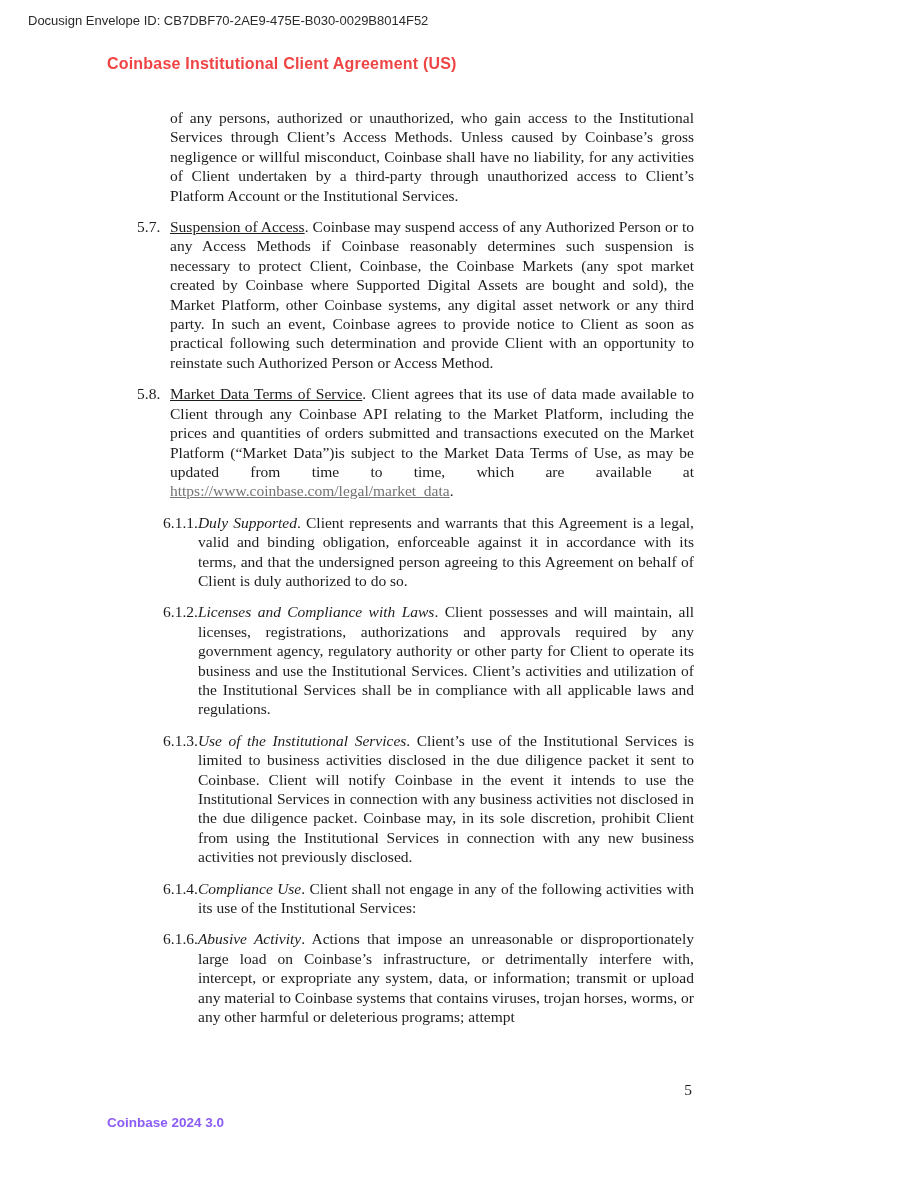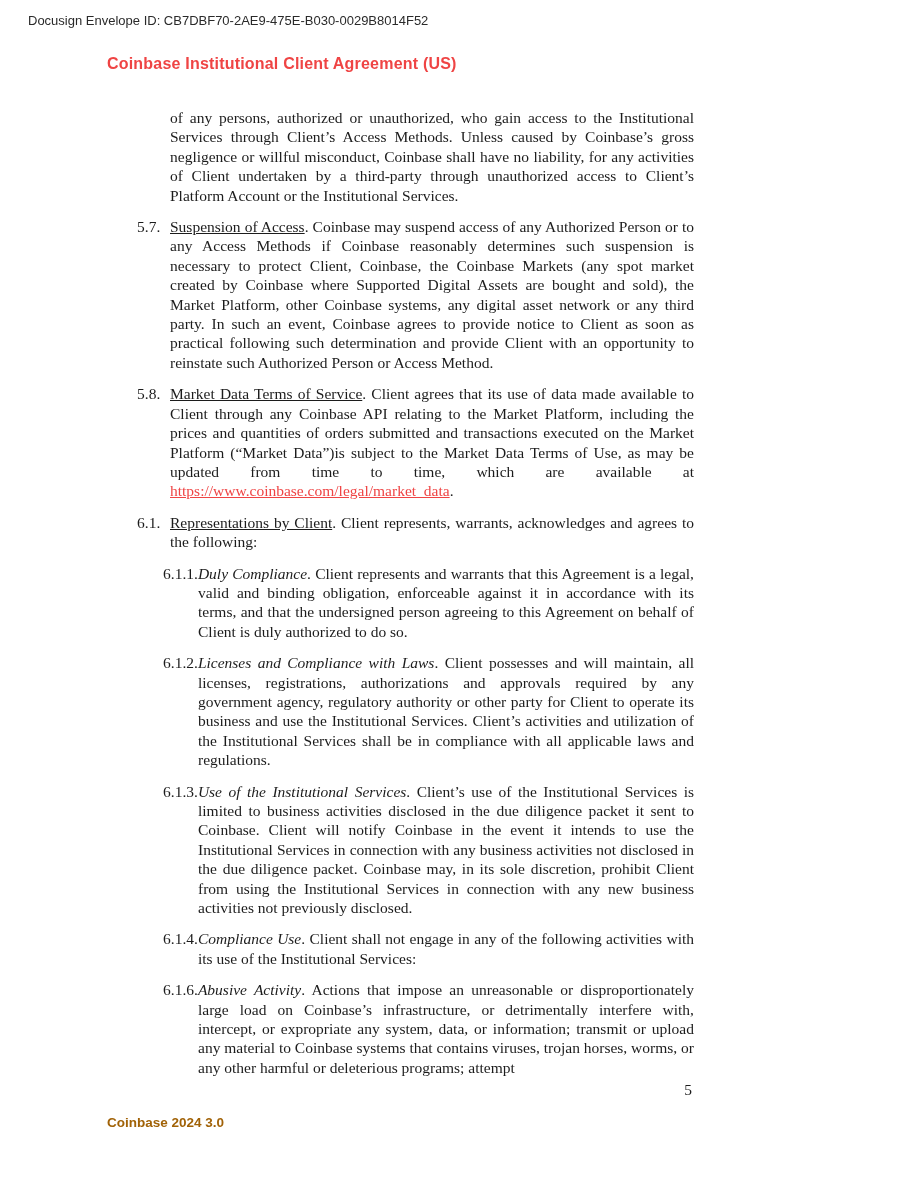--- a/index.html
+++ b/index.html
@@ -58,21 +58,21 @@
     text-indent: 0;
   }
   .num0 {
     display: inline-block;
     width: 27px;
     text-indent: 0;
   }
   .heading-underline { text-decoration: underline; }
   .heading-italic { font-style: italic; }
   .doc-link {
-    color: #ef4444;
+    color: #737373;
     text-decoration: underline;
     cursor: pointer;
   }
   .page-number {
     position: absolute;
     top: 1081px;
     right: 108px;
     font-size: 15.5px;
     color: #1c1c1c;
   }
@@ -96,32 +96,31 @@
 
   <div class="content">
 
     <p class="para first">of any persons, authorized or unauthorized, who gain access to the Institutional Services through Client’s Access Methods. Unless caused by Coinbase’s gross negligence or willful misconduct, Coinbase shall have no liability, for any activities of Client undertaken by a third-party through unauthorized access to Client’s Platform Account or the Institutional Services.</p>
 
     <p class="para lvl1"><span class="num1">5.7.</span><span class="heading-underline">Suspension of Access</span><span>.</span> <span>Coinbase may suspend access of any Authorized Person or to any Access Methods if Coinbase reasonably determines such suspension is necessary to protect Client, Coinbase, the Coinbase Markets (any spot market created by Coinbase where Supported Digital Assets are bought and sold), the Market Platform, other Coinbase systems, any digital asset network or any third party. In such an event, Coinbase agrees to provide notice to Client as soon as practical following such determination and provide Client with an opportunity to reinstate such Authorized Person or Access Method.</span></p>
 
     <p class="para lvl1"><span class="num1">5.8.</span><span class="heading-underline">Market Data Terms of Service</span><span>.</span> <span>Client agrees that its use of data made available to Client through any Coinbase API relating to the Market Platform, including the prices and quantities of orders submitted and transactions executed on the Market Platform (“Market Data”)is subject to the Market Data Terms of Use, as may be updated from time to time, which are available at </span><a class="doc-link">https://www.coinbase.com/legal/market_data</a><span>.</span></p>
 
 
-    <p class="para lvl1"><span class="num1">6.1.</span><span class="heading-underline">Representations by Client</span><span>.</span> <span>Client represents, warrants, acknowledges and agrees to the following:</span></p>
 
-    <p class="para lvl2"><span>6.1.1.</span><span class="heading-italic">Duly Compliance</span><span>.</span> <span>Client represents and warrants that this Agreement is a legal, valid and binding obligation, enforceable against it in accordance with its terms, and that the undersigned person agreeing to this Agreement on behalf of Client is duly authorized to do so.</span></p>
+    <p class="para lvl2"><span>6.1.1.</span><span class="heading-italic">Duly Supported</span><span>.</span> <span>Client represents and warrants that this Agreement is a legal, valid and binding obligation, enforceable against it in accordance with its terms, and that the undersigned person agreeing to this Agreement on behalf of Client is duly authorized to do so.</span></p>
 
     <p class="para lvl2"><span>6.1.2.</span><span class="heading-italic">Licenses and Compliance with Laws</span><span>.</span> <span>Client possesses and will maintain, all licenses, registrations, authorizations and approvals required by any government agency, regulatory authority or other party for Client to operate its business and use the Institutional Services. Client’s activities and utilization of the Institutional Services shall be in compliance with all applicable laws and regulations.</span></p>
 
     <p class="para lvl2"><span>6.1.3.</span><span class="heading-italic">Use of the Institutional Services</span><span>.</span> <span>Client’s use of the Institutional Services is limited to business activities disclosed in the due diligence packet it sent to Coinbase. Client will notify Coinbase in the event it intends to use the Institutional Services in connection with any business activities not disclosed in the due diligence packet. Coinbase may, in its sole discretion, prohibit Client from using the Institutional Services in connection with any new business activities not previously disclosed.</span></p>
 
     <p class="para lvl2"><span>6.1.4.</span><span class="heading-italic">Compliance Use</span><span>.</span> <span>Client shall not engage in any of the following activities with its use of the Institutional Services:</span></p>
 
 
     <p class="para lvl2"><span>6.1.6.</span><span class="heading-italic">Abusive Activity</span><span>.</span> <span>Actions that impose an unreasonable or disproportionately large load on Coinbase’s infrastructure, or detrimentally interfere with, intercept, or expropriate any system, data, or information; transmit or upload any material to Coinbase systems that contains viruses, trojan horses, worms, or any other harmful or deleterious programs; attempt</span></p>
 
   </div>
 
   <div class="page-number">5</div>
 
-  <div class="footer-version" style="color: #a16207;">Coinbase 2024 3.0</div>
+  <div class="footer-version" style="color: #8b5cf6;">Coinbase 2024 3.0</div>
 
 </div>
 
 </body></html>

